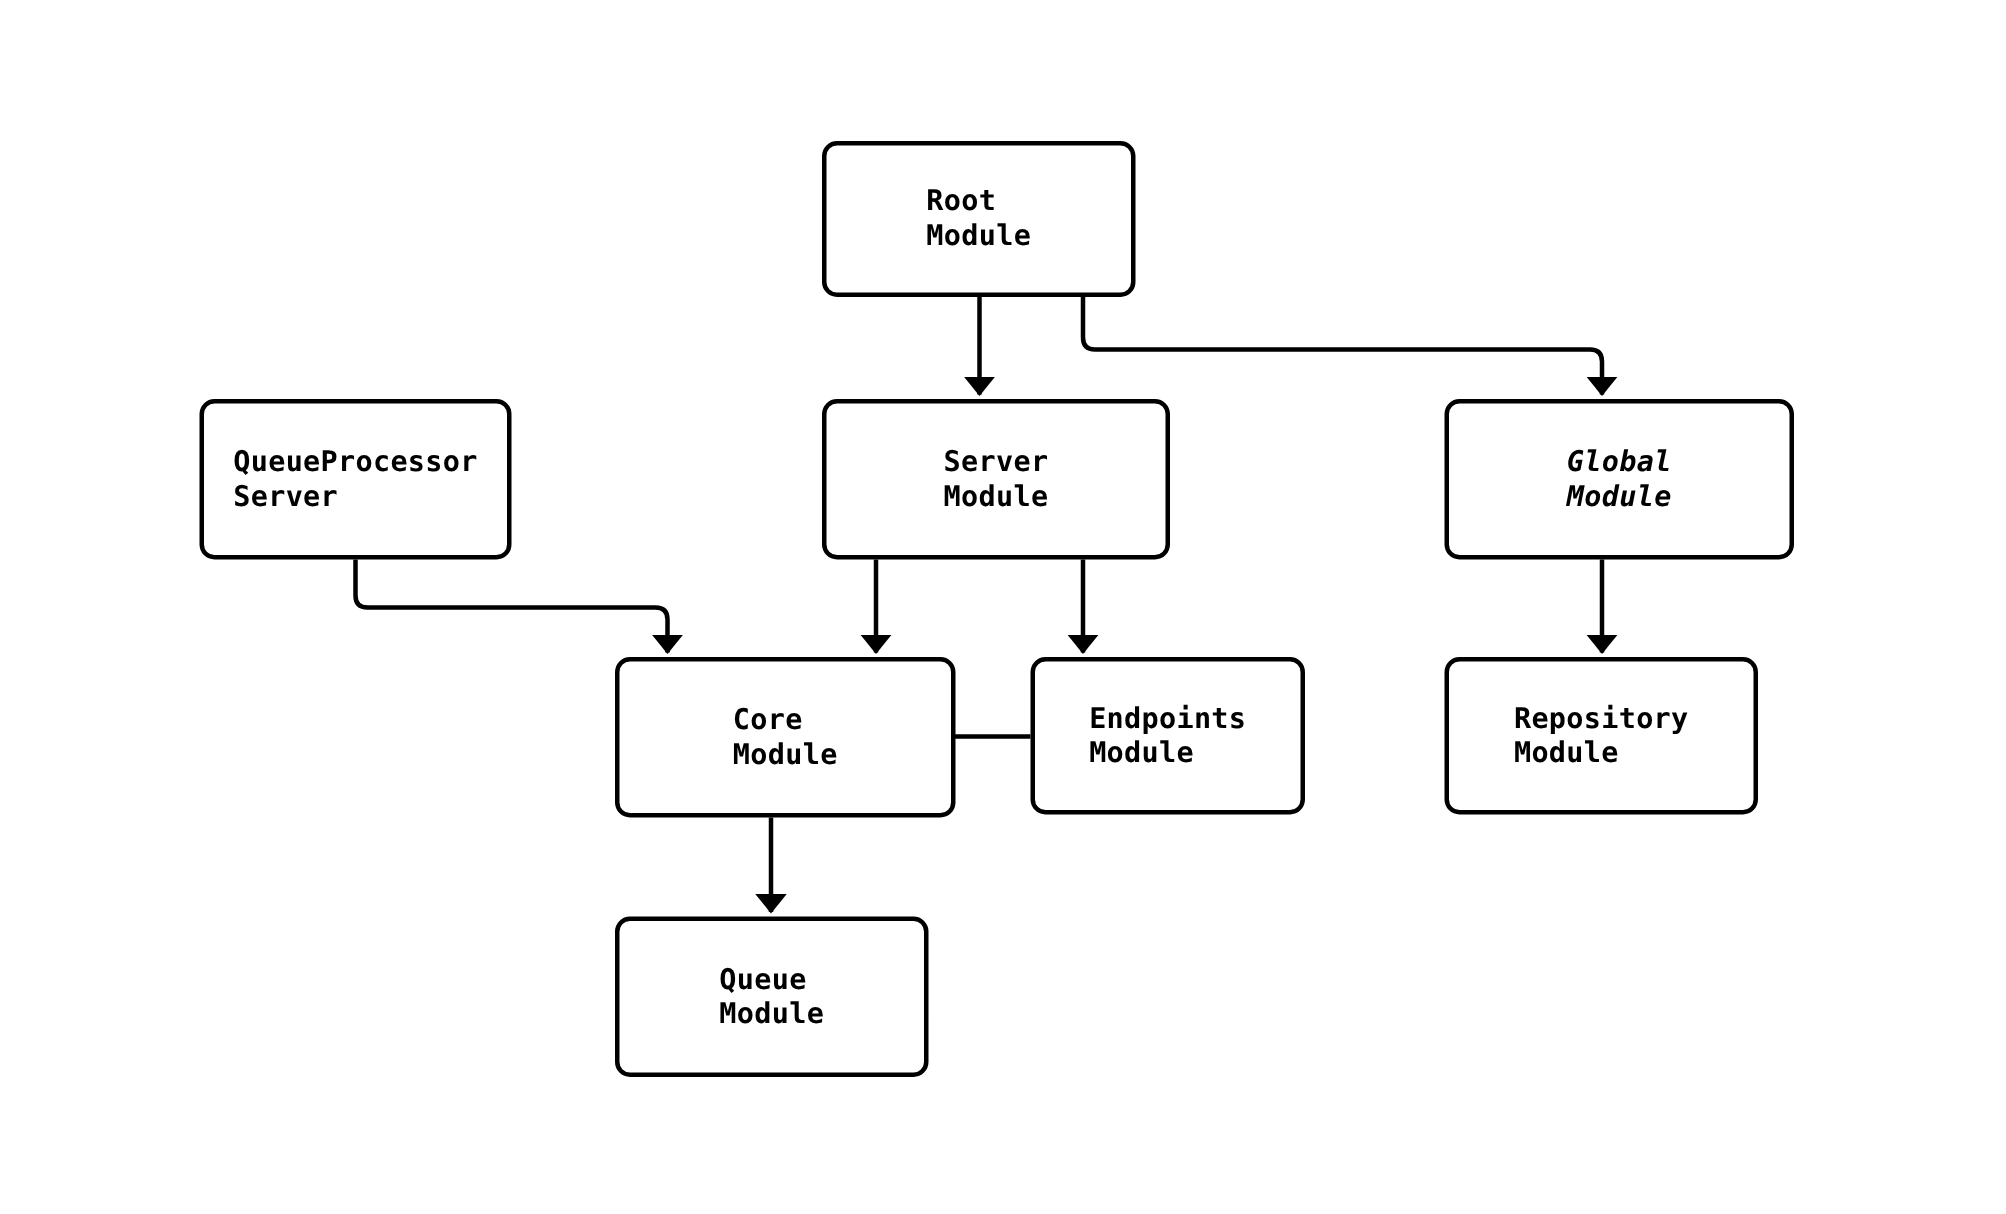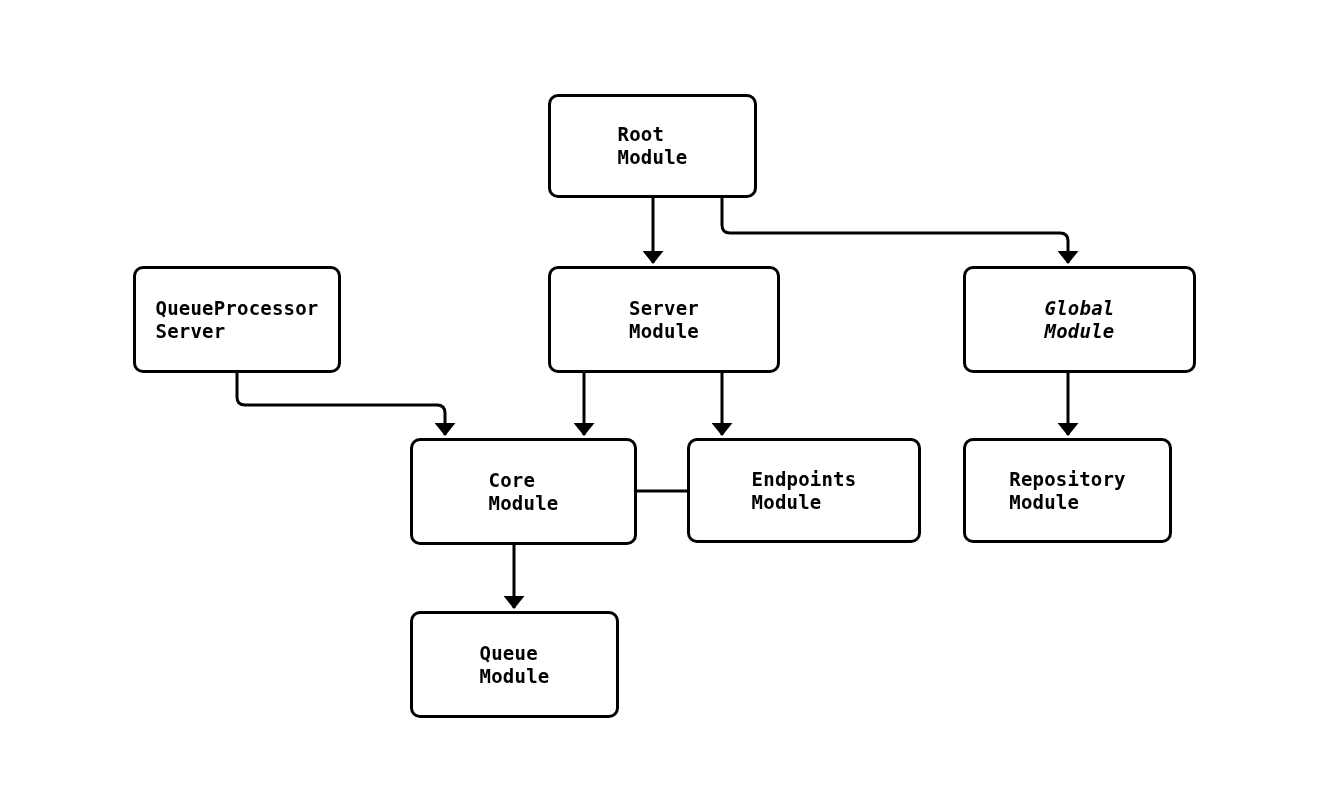--- a/index.html
+++ b/index.html
@@ -90,21 +90,21 @@
 Module</span>
   </div>
     <div class="node" style="left: 963px; top: 266px; width: 233px; height: 107px; font-style: italic;">
     <span class="node-label">Global
 Module</span>
   </div>
     <div class="node" style="left: 410px; top: 438px; width: 227px; height: 107px;">
     <span class="node-label">Core
 Module</span>
   </div>
-    <div class="node" style="left: 687px; top: 438px; width: 234px; height: 105px;">
+    <div class="node" style="left: 687px; top: 438px; width: 183px; height: 105px;">
     <span class="node-label">Endpoints
 Module</span>
   </div>
     <div class="node" style="left: 963px; top: 438px; width: 209px; height: 105px;">
     <span class="node-label">Repository
 Module</span>
   </div>
     <div class="node" style="left: 410px; top: 611px; width: 209px; height: 107px;">
     <span class="node-label">Queue
 Module</span>

